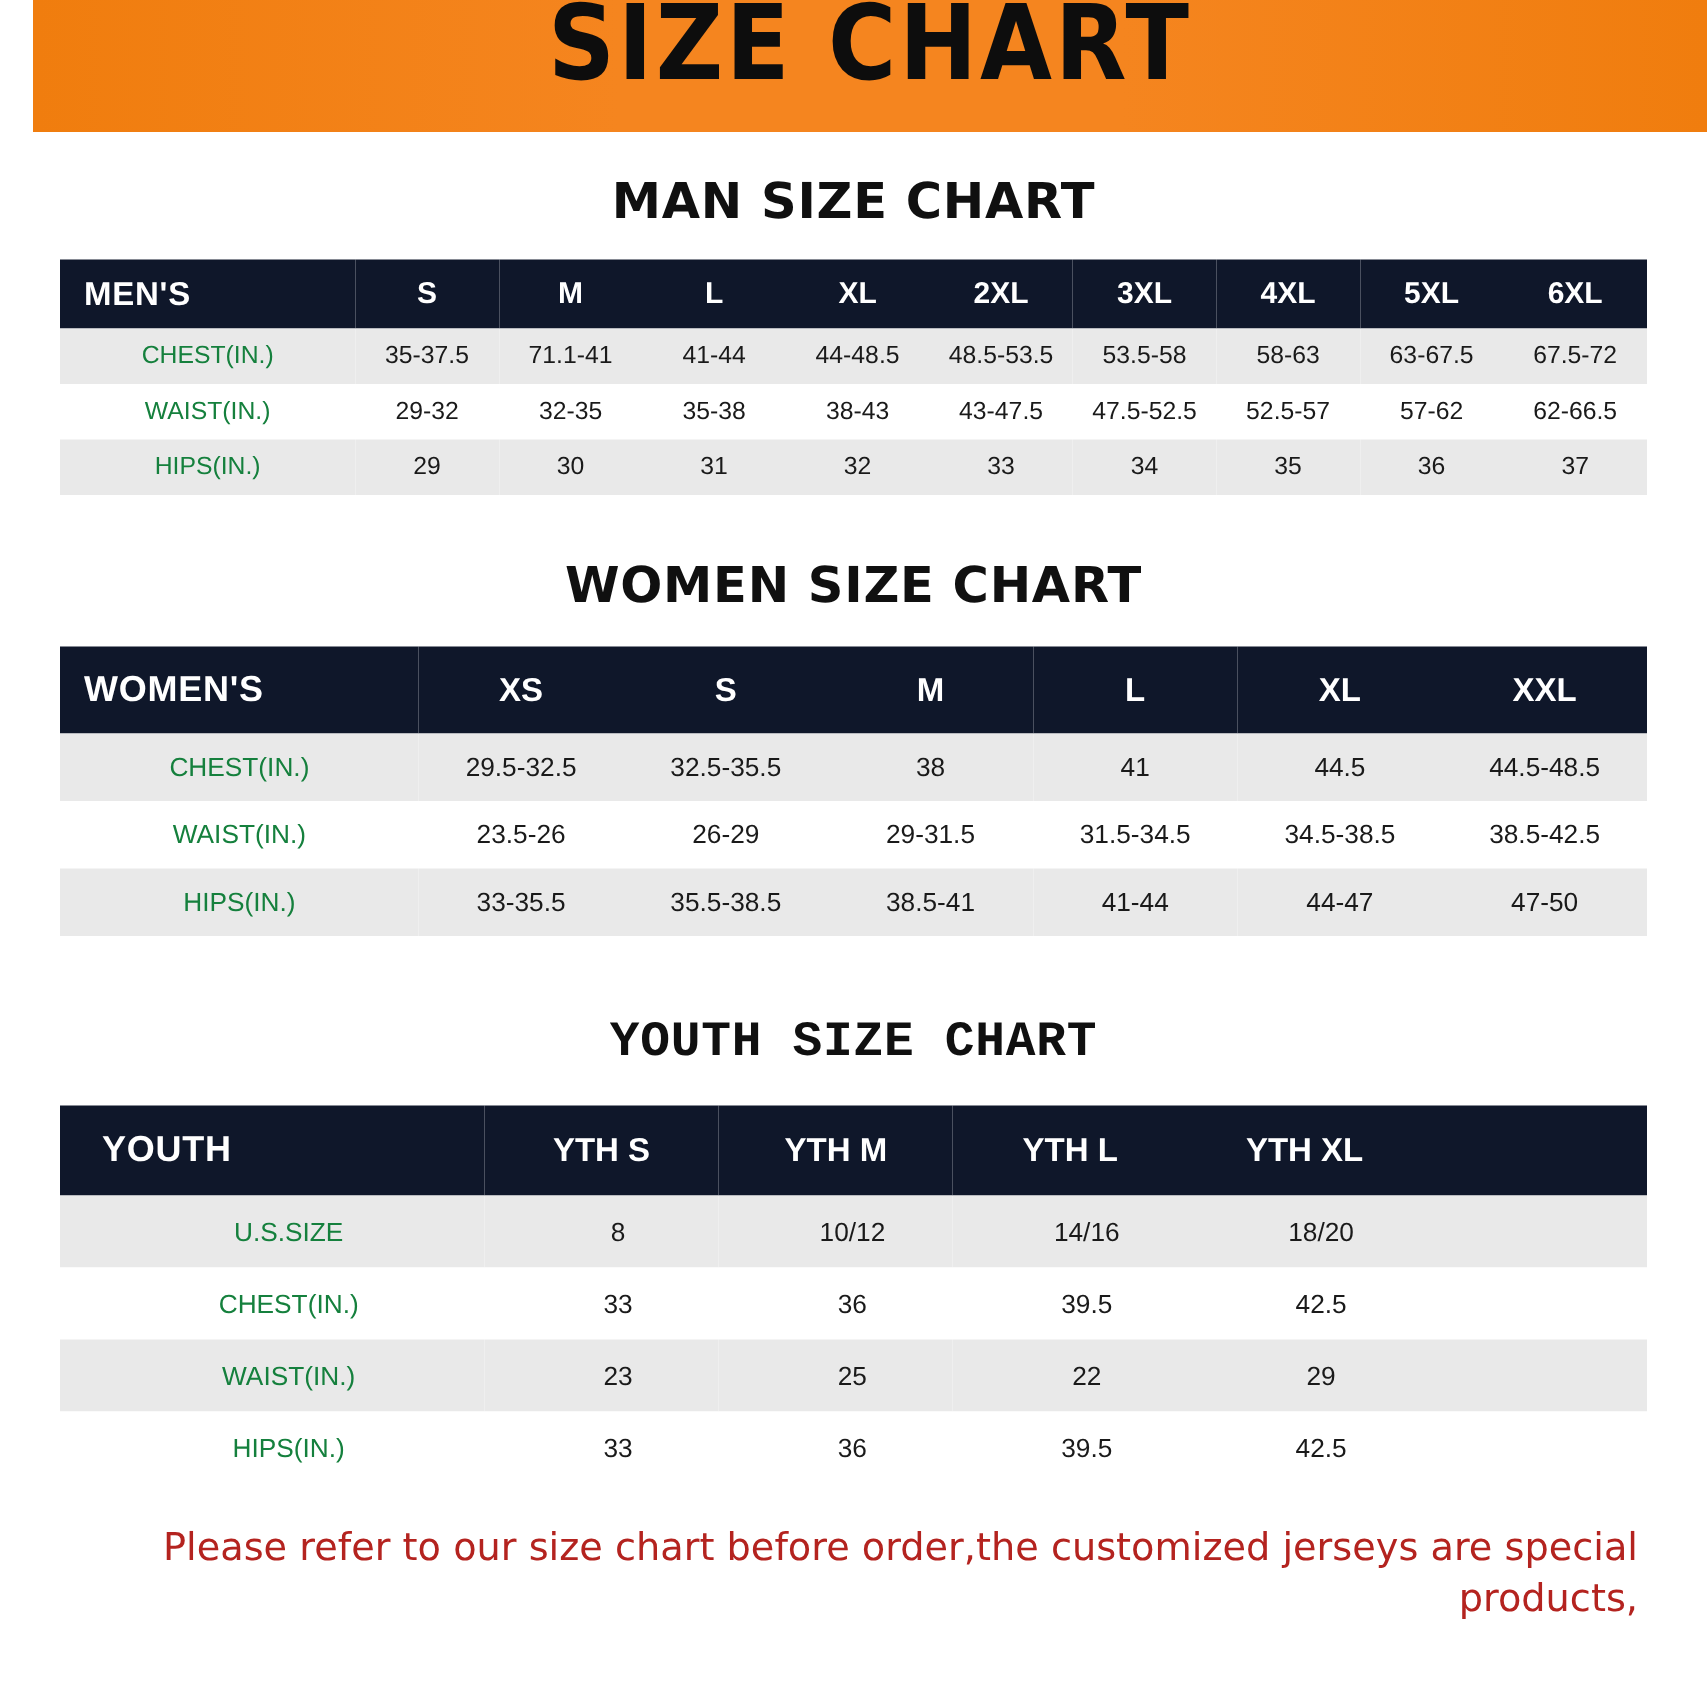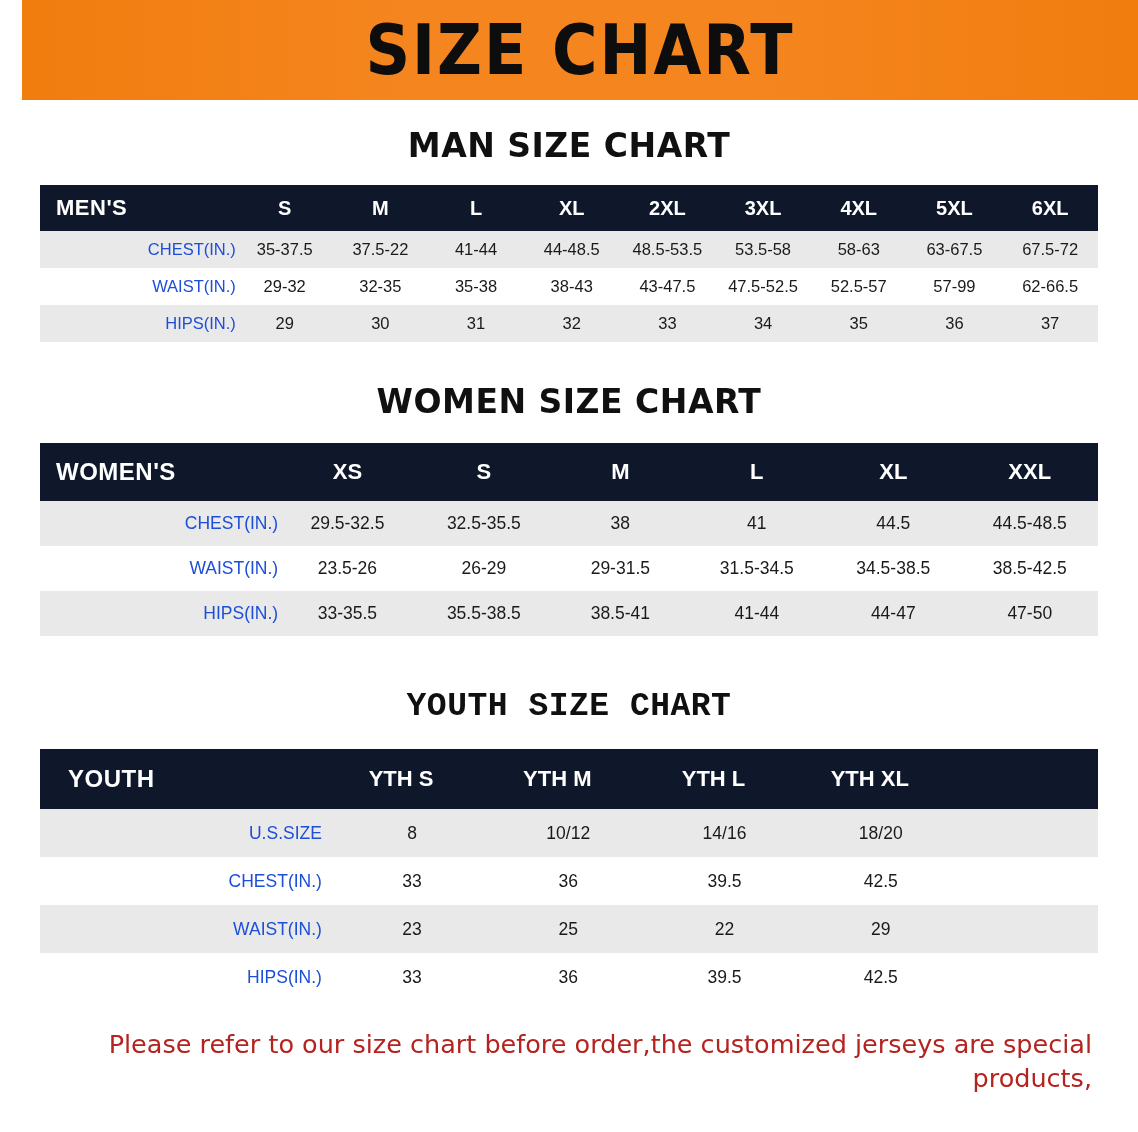--- a/index.html
+++ b/index.html
@@ -10,24 +10,23 @@
     width: 1138px;
     height: 1132px;
     background: #ffffff;
     font-family: "Liberation Sans", sans-serif;
     color: #111111;
     overflow: hidden;
   }
 
   
   .banner {
-    height: 100px;
+    height: 88px;
     background: linear-gradient(90deg, #f07d0e 0%, #f5851f 35%, #f5851f 65%, #f07d0e 100%);
     display: flex;
-    align-items: center;
     justify-content: center;
     margin-left: 22px;
   }
   .banner-title {
     font-family: "DejaVu Sans", sans-serif;
     font-weight: bold;
     font-size: 62px;
     letter-spacing: 2px;
     color: #0d0d0d;
     line-height: 1;
@@ -67,22 +66,22 @@
   thead th.rowhead {
     text-align: left;
     padding-left: 16px;
     letter-spacing: 0.5px;
   }
   tbody td {
     text-align: center;
     color: #1a1a1a;
   }
   tbody td.rowhead {
-    text-align: right;
-    color: #1d4ed8;
+    text-align: center;
+    color: #15803d;
   }
   tbody tr.odd  td { background: #e9e9e9; }
   tbody tr.even td { background: #ffffff; }
 
   
   #men-table thead th { height: 44px; font-size: 20px; }
   #men-table thead th.rowhead { font-size: 22px; }
   #men-table tbody td { height: 35px; font-size: 16.5px; }
   #men-table tbody td.rowhead { font-size: 16.5px; }
 
@@ -130,39 +129,39 @@
         <th>3XL</th>
         <th>4XL</th>
         <th>5XL</th>
         <th>6XL</th>
       </tr>
     </thead>
     <tbody>
       <tr class="odd">
         <td class="rowhead">CHEST(IN.)</td>
         <td>35-37.5</td>
-        <td>37.5-22</td>
+        <td>71.1-41</td>
         <td>41-44</td>
         <td>44-48.5</td>
         <td>48.5-53.5</td>
         <td>53.5-58</td>
         <td>58-63</td>
         <td>63-67.5</td>
         <td>67.5-72</td>
       </tr>
       <tr class="even">
         <td class="rowhead">WAIST(IN.)</td>
         <td>29-32</td>
         <td>32-35</td>
         <td>35-38</td>
         <td>38-43</td>
         <td>43-47.5</td>
         <td>47.5-52.5</td>
         <td>52.5-57</td>
-        <td>57-99</td>
+        <td>57-62</td>
         <td>62-66.5</td>
       </tr>
       <tr class="odd">
         <td class="rowhead">HIPS(IN.)</td>
         <td>29</td>
         <td>30</td>
         <td>31</td>
         <td>32</td>
         <td>33</td>
         <td>34</td>

